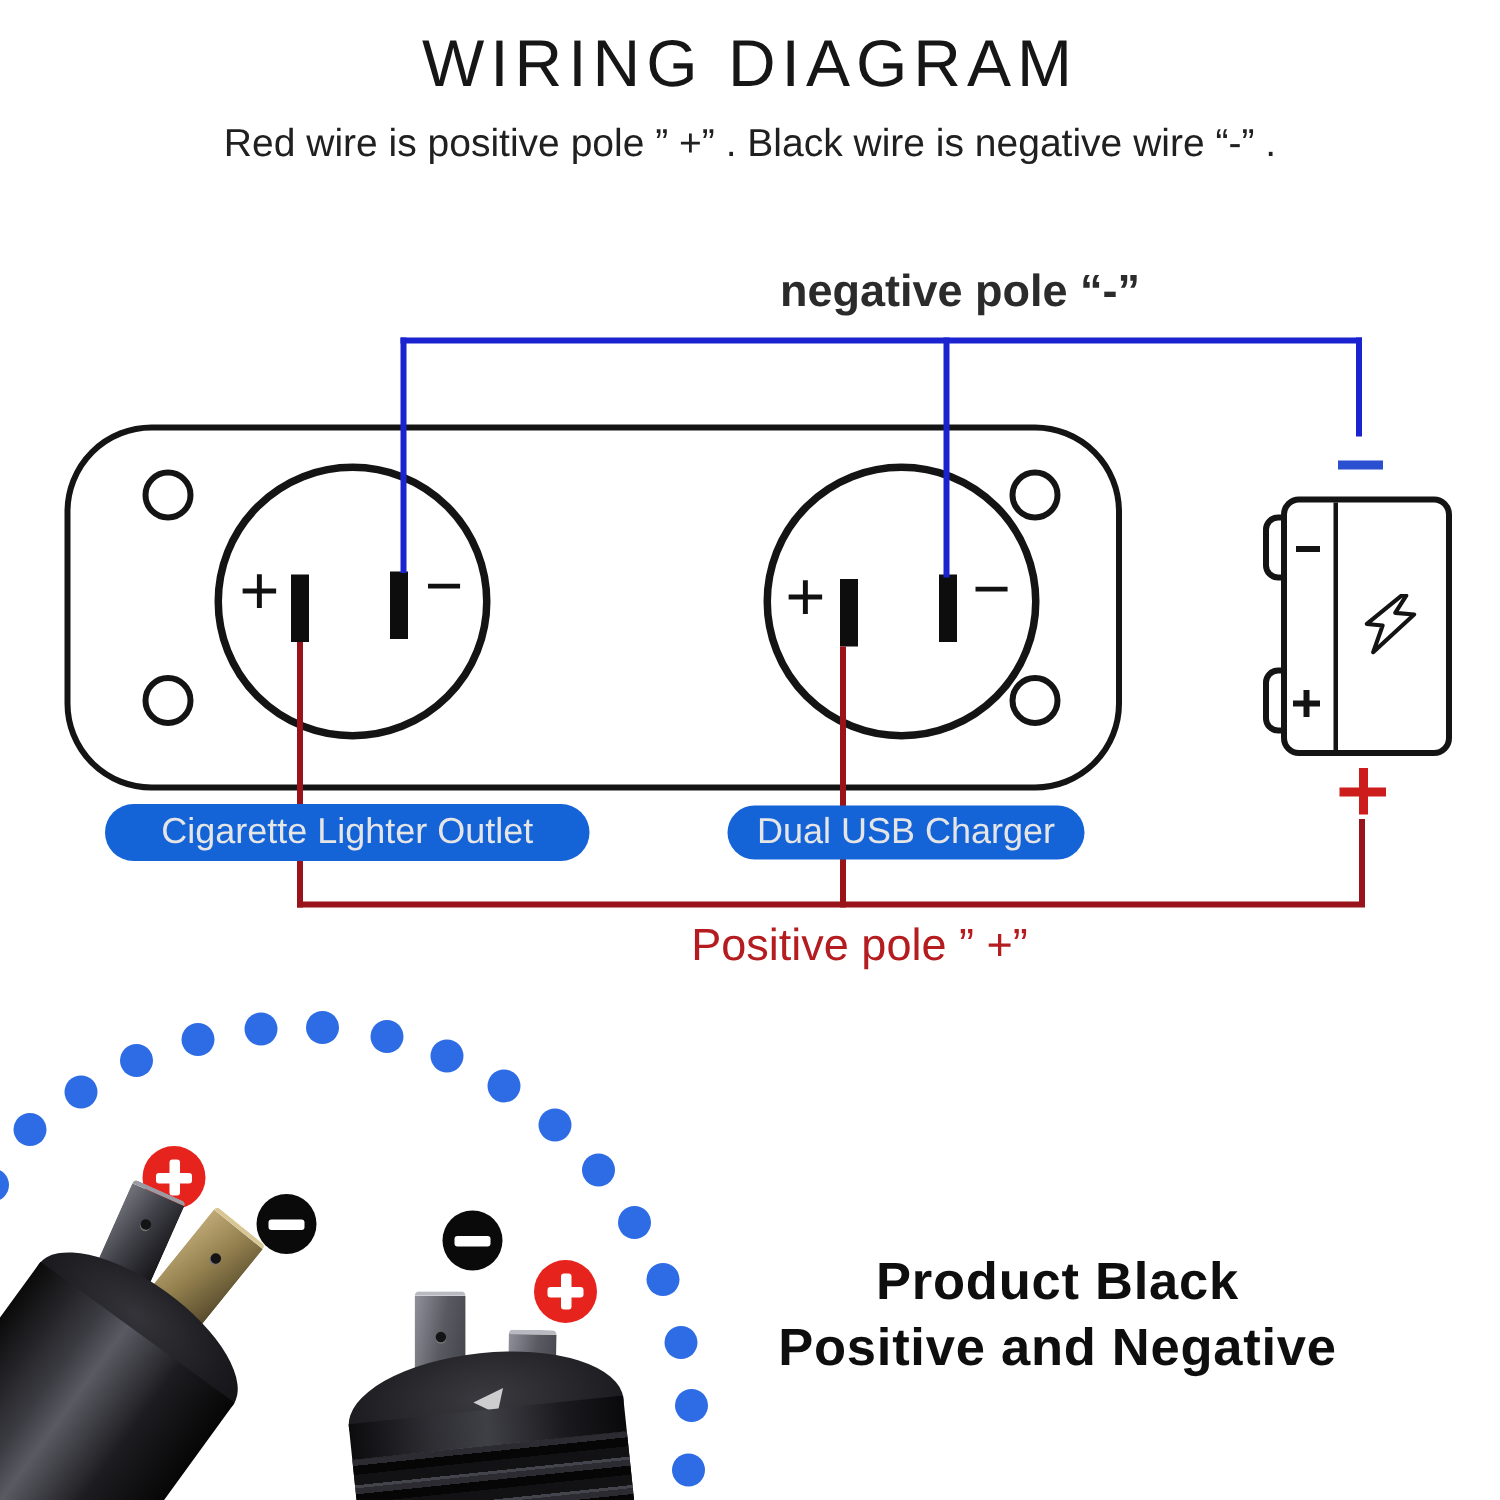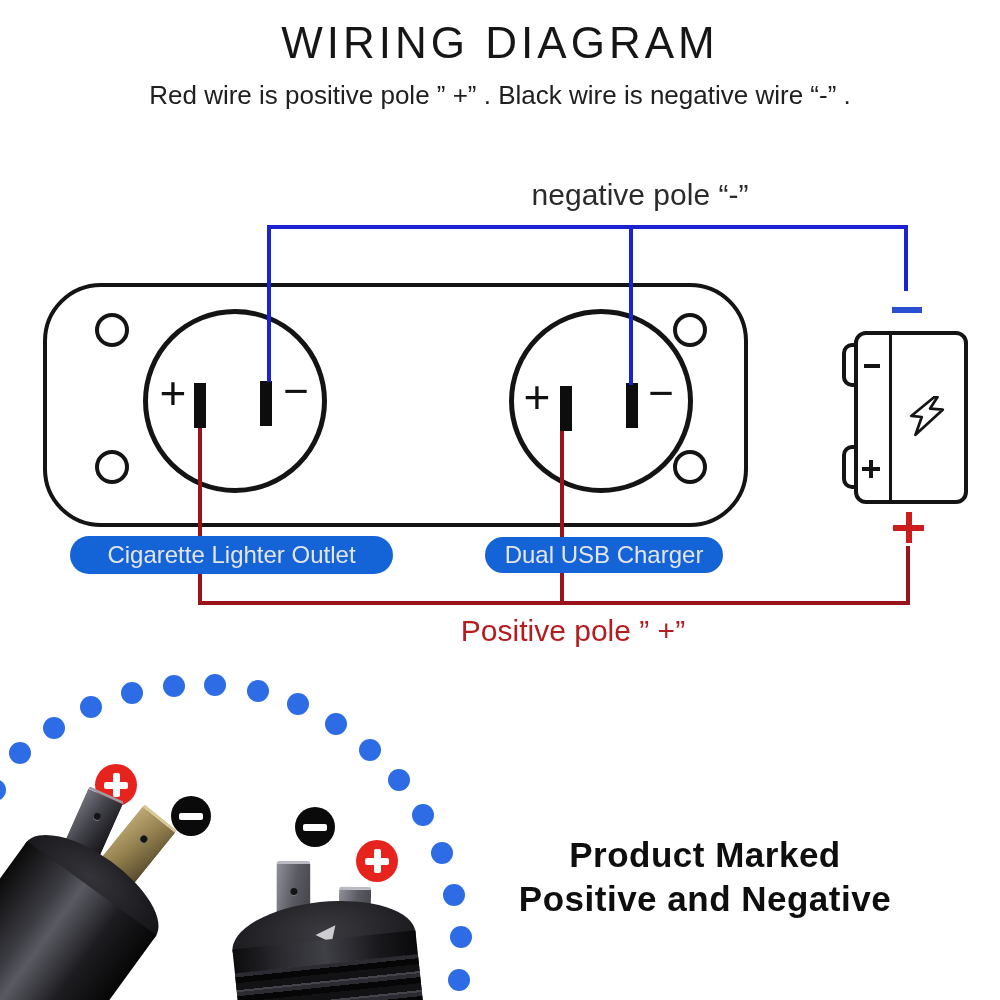--- a/index.html
+++ b/index.html
@@ -8,21 +8,21 @@
   .abs{position:absolute;}
 
   
   .title{top:18px;left:0;width:100%;text-align:center;font-size:44px;letter-spacing:4px;color:#161616;}
   .subtitle{top:80px;left:0;width:100%;text-align:center;font-size:26px;color:#202020;}
 
   
   .wire{position:absolute;}
   .wire.blue{background:#1b22cf;}
   .wire.red{background:#99141a;}
-  .neg-label{top:178px;left:420px;width:440px;text-align:center;font-size:30px;color:#2b2b2b;}
+  .neg-label{top:178px;left:420px;width:440px;text-align:center;font-size:30px;color:#2b2b2b;font-weight:bold;}
   .pos-label{top:614px;left:398px;width:350px;text-align:center;font-size:30px;color:#b51c1f;}
 
   
   .panel{left:43px;top:283px;width:705px;height:244px;border:4px solid #141414;border-radius:58px;background:#fff;box-sizing:border-box;}
   .screw{position:absolute;width:34px;height:34px;border:4px solid #141414;border-radius:50%;box-sizing:border-box;background:#fff;}
   .socket{position:absolute;width:184px;height:184px;border:5px solid #141414;border-radius:50%;box-sizing:border-box;background:#fff;}
   .tbar{position:absolute;width:12px;height:45px;background:#0d0d0d;}
   .sym{position:absolute;width:44px;height:44px;line-height:44px;text-align:center;color:#111;}
   .sym.plus{font-size:46px;}
   .sym.minus{font-size:44px;}
@@ -194,17 +194,17 @@
       <div class="tri-mark" style="left:86px;top:28px;transform:rotate(160deg);"></div>
       <div class="etch" style="left:118px;top:44px;transform:rotate(18deg);">+</div>
       <div class="etch" style="left:150px;top:38px;transform:rotate(24deg);">(</div>
     </div>
     <div class="body-r">
       <div class="ribs-r"></div>
     </div>
   </div>
 
   <div class="abs note">
-    <div>Product Marked</div>
+    <div>Product Black</div>
     <div>Positive and Negative</div>
   </div>
 
 </div>
 
 </body></html>

